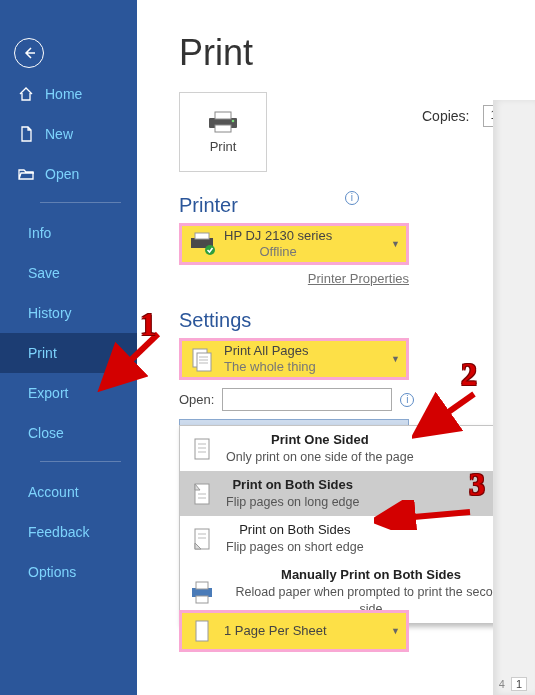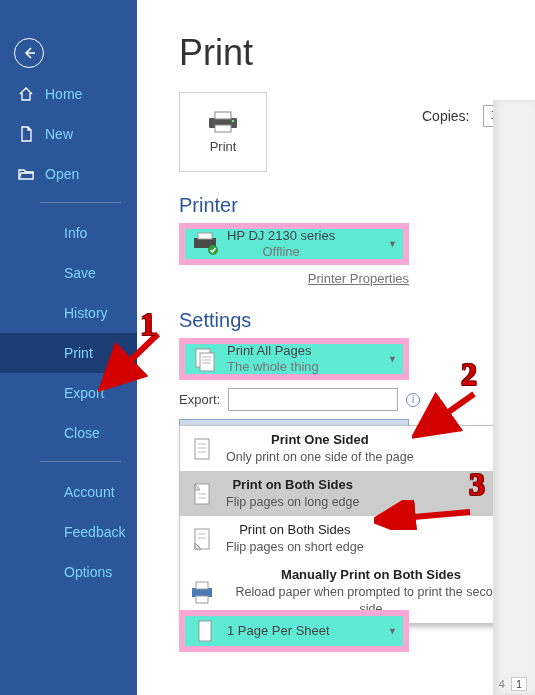--- a/index.html
+++ b/index.html
@@ -3,41 +3,41 @@
 <meta charset="utf-8">
 <style>
   * { box-sizing: border-box; margin: 0; padding: 0; font-family: "Segoe UI", Arial, sans-serif; }
   html, body { width: 535px; height: 695px; overflow: hidden; background: #fff; }
   .root { display: flex; width: 535px; height: 695px; }
 
   
   .sidebar { width: 137px; background: #2B569A; color: #7dd3fc; display: flex; flex-direction: column; font-size: 14px; position: relative; }
   .back-btn { width: 30px; height: 30px; border: 1.2px solid #fff; border-radius: 50%; display: flex; align-items: center; justify-content: center; margin: 38px 0 6px 14px; }
   .nav-item { display: flex; align-items: center; height: 40px; padding-left: 18px; gap: 11px; cursor: default; }
-  .nav-item.sub { padding-left: 64px; height: 40px; }
+  .nav-item.sub { padding-left: 28px; height: 40px; }
   .nav-item.active { background: #1C3D73; }
   .nav-divider { border-top: 1px solid rgba(255,255,255,0.25); margin: 8px 16px 10px 40px; }
   .nav-icon { width: 16px; height: 16px; flex: 0 0 16px; display:flex; align-items:center; justify-content:center; }
   .nav-icon svg { stroke: #fff; fill: none; stroke-width: 1.3; }
 
   
   .main { flex: 1; background: #fff; position: relative; padding: 32px 0 0 42px; }
   .page-title { font-size: 36px; font-weight: 300; color: #333; margin-bottom: 18px; }
 
   .print-tile { width: 88px; height: 80px; border: 1px solid #d0d0d0; display: flex; flex-direction: column; align-items: center; justify-content: center; gap: 6px; font-size: 13px; color: #444; }
   .print-tile .picon { width: 34px; height: 22px; }
 
   .copies-row { display: flex; align-items: center; gap: 14px; position: absolute; left: 285px; top: 105px; font-size: 14px; color: #333; }
   .copies-input { width: 56px; height: 22px; border: 1px solid #ababab; position: relative; padding: 1px 14px 1px 6px; font-size: 13px; background:#fff; }
   .spin { position: absolute; right: 1px; top: 1px; bottom: 1px; width: 10px; display:flex; flex-direction:column; justify-content:space-between; }
   .spin span { font-size: 6px; color:#666; line-height:1; }
 
   .section-title { font-size: 20px; font-weight: 400; color: #2B569A; margin-top: 22px; margin-bottom: 6px; }
 
-  .combo { width: 230px; height: 42px; border: 6px solid #f9a8d4; background: #5eead4; display: flex; align-items: center; padding: 0 22px 0 6px; gap: 8px; position: relative; font-size: 13px; color:#444; }
+  .combo { width: 230px; height: 42px; border: 3px solid #f9a8d4; background: #fde047; display: flex; align-items: center; padding: 0 22px 0 6px; gap: 8px; position: relative; font-size: 13px; color:#444; }
   .combo .ci { width: 28px; height: 28px; flex: 0 0 28px; display:flex; align-items:center; justify-content:center; }
   .combo .ctext { display:flex; flex-direction:column; line-height:1.25; }
   .combo .ctext .sub { color:#777; font-size: 13px; text-align: center; }
   .combo .chev { position:absolute; right:6px; top:50%; transform:translateY(-50%); font-size:9px; color:#666; }
 
   .combo.active { background:#CDDBED; border:1px solid #89A8CF; }
   .combo.active .ctext, .combo.active .ctext .sub { color:#333; }
 
   .link { color:#737373; text-decoration: underline; font-size: 13px; }
   .printer-props { text-align:right; width:230px; margin-top:4px; }
@@ -154,21 +154,21 @@
       <span>Copies:</span>
       <div class="copies-input">
         <span>1</span>
         <div class="spin">
             <span>▲</span>
             <span>▼</span>
           </div>
       </div>
     </div>
 
-    <div style="display:flex; align-items:center; gap:73px;justify-content:space-between;">
+    <div style="display:flex; align-items:center; gap:107px;">
       <div class="section-title">Printer</div>
       <div class="info-badge">i</div>
     </div>
     <div class="combo">
       <span class="ci">
         <svg viewBox="0 0 28 28" width="28" height="28">
             <rect x="3" y="8" width="22" height="10" fill="#4a4a4a"></rect>
             <rect x="7" y="3" width="14" height="6" fill="#fff" stroke="#999"></rect>
             <circle cx="22" cy="20" r="5" fill="#2E9E3F"></circle>
             <path d="M19.5 20 L21.5 22 L24.5 18" stroke="#fff" stroke-width="1.6" fill="none"></path>
@@ -195,21 +195,21 @@
           </svg>
       </span>
       <div class="ctext">
         <span>Print All Pages</span>
         <span class="sub">The whole thing</span>
       </div>
       <span class="chev">▼</span>
     </div>
 
     <div class="pages-row">
-      <span>Export:</span>
+      <span>Open:</span>
       <div class="pages-input"></div>
       <div class="info-badge">i</div>
     </div>
 
     <div class="combo active" style="margin-top:8px;">
       <span class="ci">
         <svg viewBox="0 0 28 28" width="28" height="28">
             <rect x="6" y="4" width="16" height="20" fill="#fff" stroke="#888"></rect>
             <line x1="9" y1="9" x2="19" y2="9" stroke="#aaa"></line>
             <line x1="9" y1="13" x2="19" y2="13" stroke="#aaa"></line>

